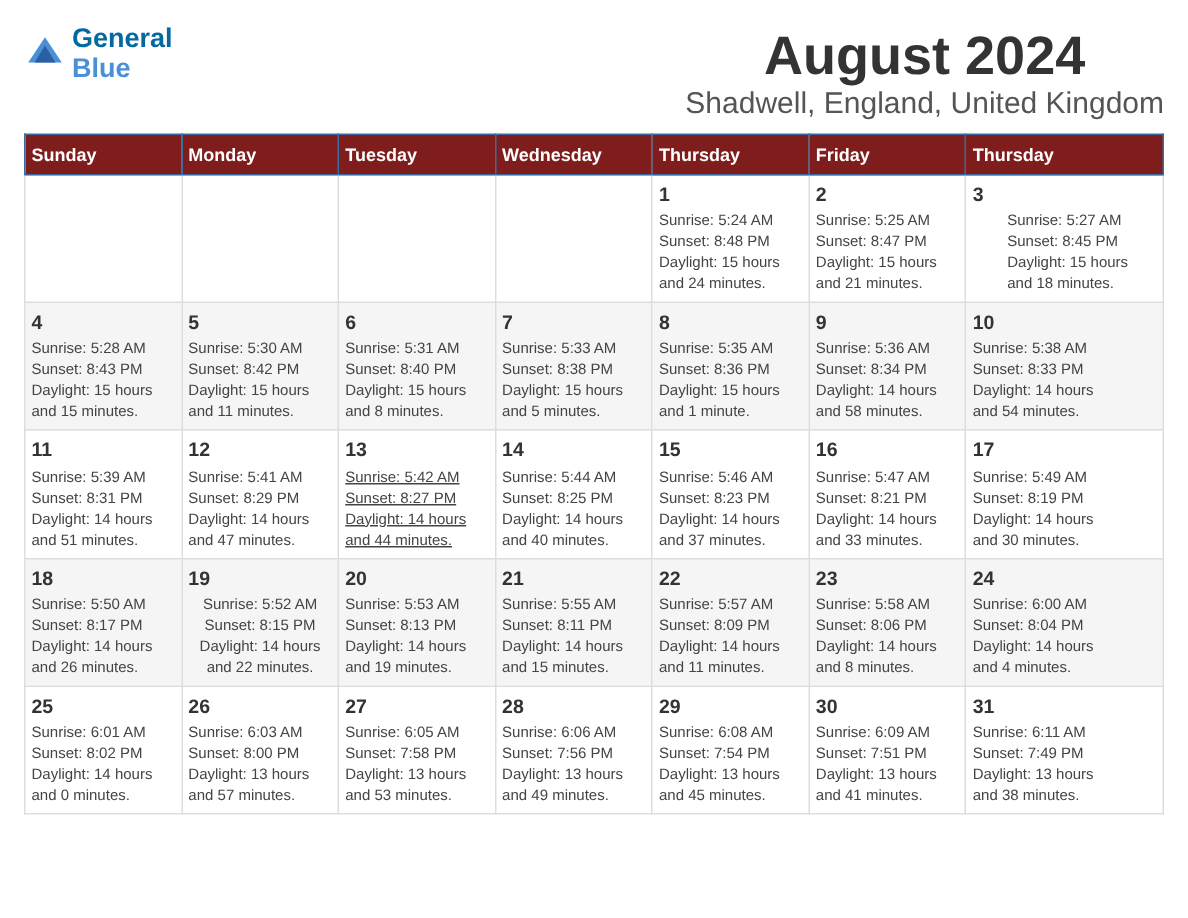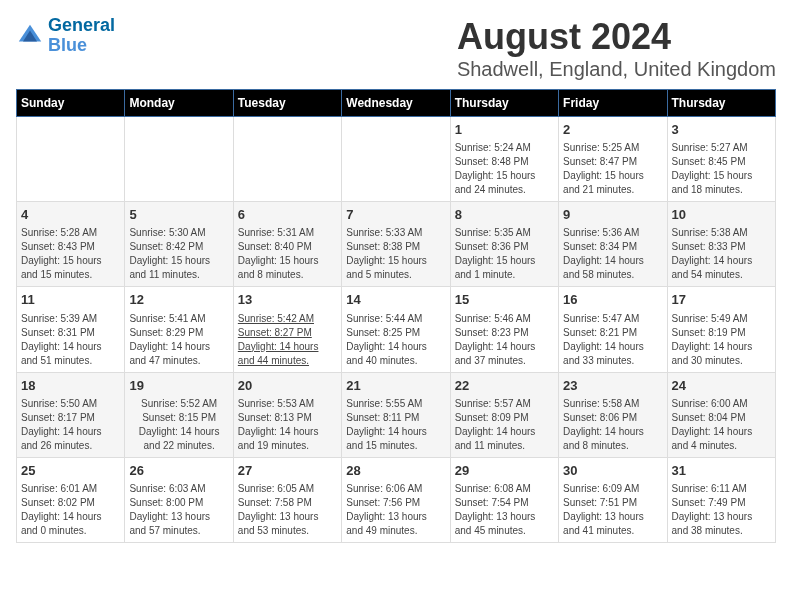--- a/index.html
+++ b/index.html
@@ -28,38 +28,38 @@
       color: #333;
     }
     .logo-text span {
       color: #0369a1;
     }
     .logo-icon {
       width: 28px;
       height: 28px;
     }
     .title-block {
-      text-align: left;
+      text-align: center;
     }
     .main-title {
       font-size: 36px;
       font-weight: bold;
       color: #333;
     }
     .subtitle {
       font-size: 20px;
       color: #555;
     }
     table {
       width: 100%;
       border-collapse: collapse;
       font-size: 11px;
     }
     thead tr {
-      background-color: #000000;
+      background-color: #7f1d1d;
       color: #fff;
     }
     thead th {
       padding: 6px 4px;
       text-align: left;
       font-size: 12px;
       font-weight: bold;
       border: 1px solid #3a6aa0;
     }
     tbody tr {
@@ -140,21 +140,21 @@
         </td>
         <td>
           <span class="day-num">2</span>
           <div class="day-info" style="white-space: pre-line;">Sunrise: 5:25 AM
 Sunset: 8:47 PM
 Daylight: 15 hours
 and 21 minutes.</div>
         </td>
         <td>
           <span class="day-num">3</span>
-          <div class="day-info" style="white-space: pre-line;">Sunrise: 5:27 AM
+          <div class="day-info" style="white-space: pre-line; margin-left: 23px;">Sunrise: 5:27 AM
 Sunset: 8:45 PM
 Daylight: 15 hours
 and 18 minutes.</div>
         </td>
       </tr>
       <tr>
         <td>
           <span class="day-num">4</span>
           <div class="day-info" style="white-space: pre-line;">Sunrise: 5:28 AM
 Sunset: 8:43 PM

